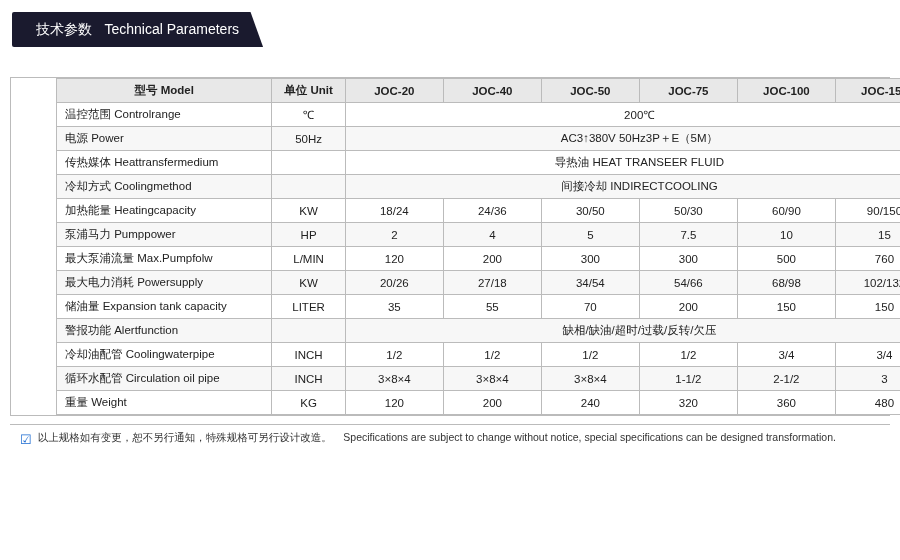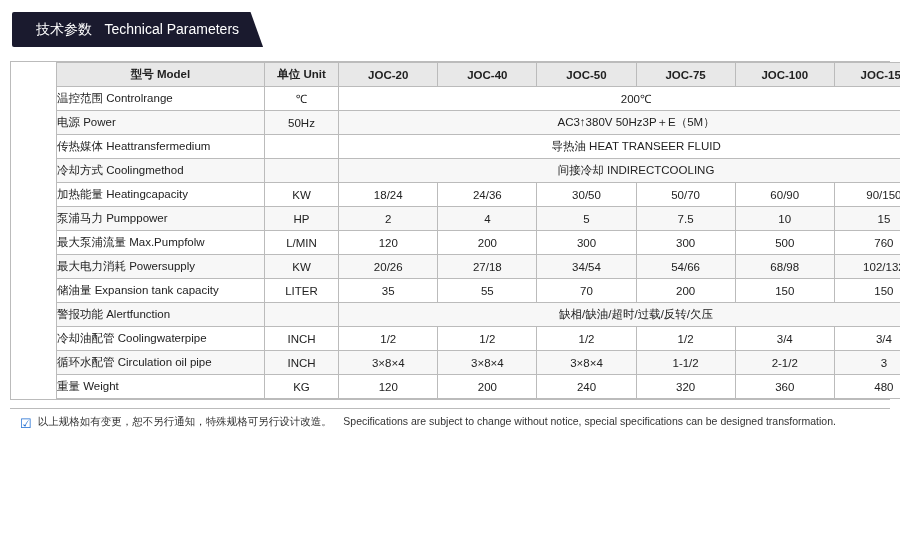--- a/index.html
+++ b/index.html
@@ -10,21 +10,21 @@
       min-height: 560px;
       font-size: 12px;
       color: #222;
     }
 
     
     .header {
       background: #1a1a2e;
       display: inline-block;
       padding: 8px 24px 8px 16px;
-      margin: 12px 0 0 12px;
+      margin: 12px 0 16px 12px;
       clip-path: polygon(0 0, 95% 0, 100% 100%, 0 100%);
       border-radius: 2px 0 0 2px;
     }
     .header-title {
       color: #fff;
       font-size: 16px;
       font-weight: bold;
     }
     .header-title span {
       color: #fff;
@@ -61,21 +61,21 @@
 
     tbody tr:nth-child(even) {
       background: #f7f7f7;
     }
     tbody tr:nth-child(odd) {
       background: #fff;
     }
 
     td.left-label {
       text-align: left;
-      padding-left: 0;
+      padding-left: 8px;
       white-space: normal;
       min-width: 140px;
     }
 
     td.unit-col {
       min-width: 60px;
     }
 
     td.data-col {
       min-width: 80px;
@@ -145,21 +145,21 @@
           <td class="left-label">冷却方式 Coolingmethod</td>
           <td class="unit-col"></td>
           <td colspan="6">间接冷却 INDIRECTCOOLING</td>
         </tr>
         <tr>
           <td class="left-label">加热能量 Heatingcapacity</td>
           <td class="unit-col">KW</td>
           <td class="data-col">18/24</td>
           <td class="data-col">24/36</td>
           <td class="data-col">30/50</td>
-          <td class="data-col">50/70</td>
+          <td class="data-col">50/30</td>
           <td class="data-col">60/90</td>
           <td class="data-col">90/150</td>
         </tr>
         <tr>
           <td class="left-label">泵浦马力 Pumppower</td>
           <td class="unit-col">HP</td>
           <td class="data-col">2</td>
           <td class="data-col">4</td>
           <td class="data-col">5</td>
           <td class="data-col">7.5</td>

